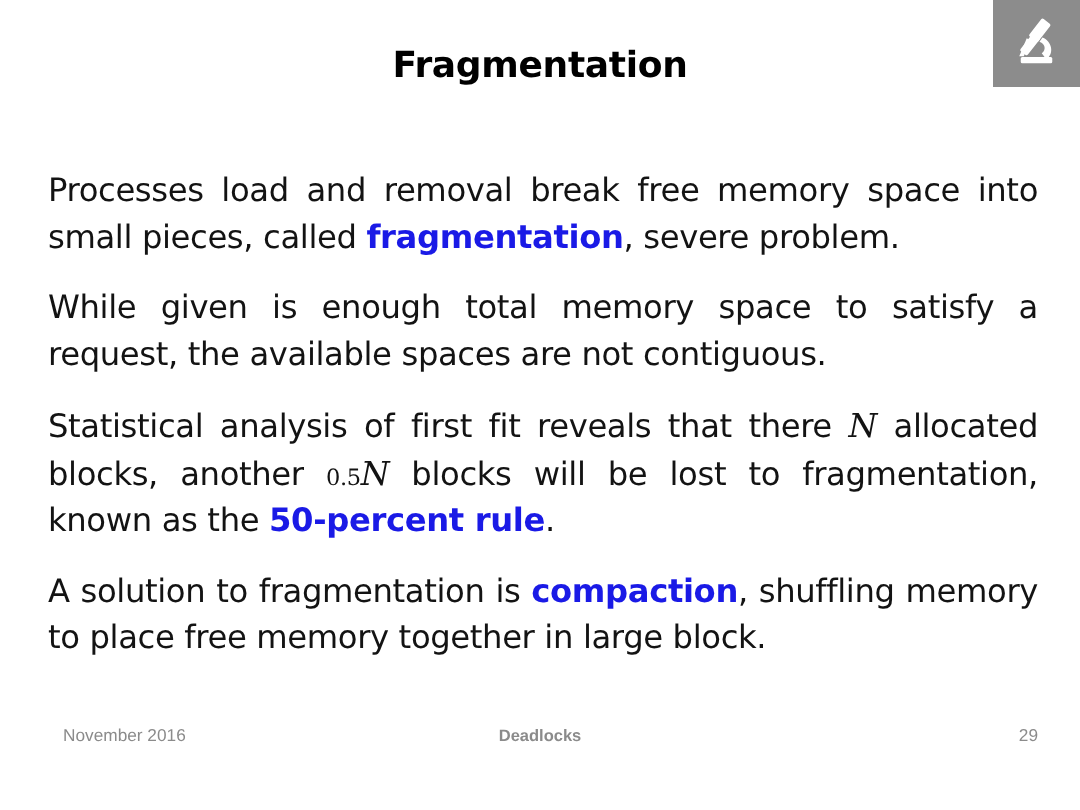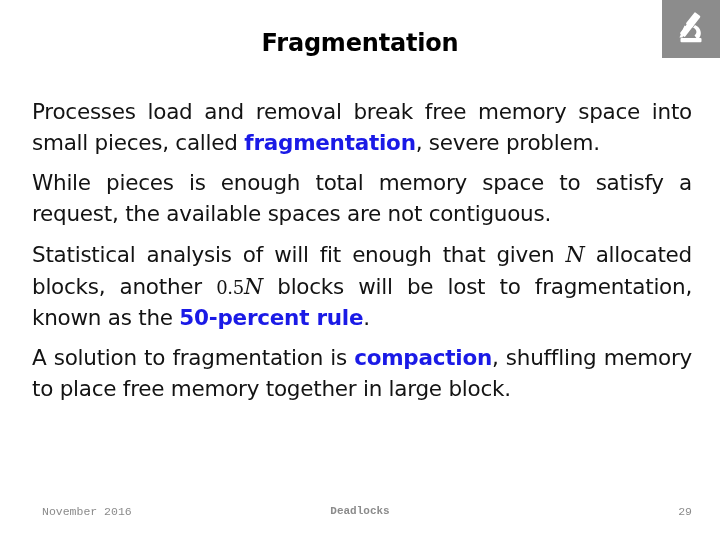--- a/index.html
+++ b/index.html
@@ -55,49 +55,49 @@
     top: 97px;
     left: 32px;
     width: 660px;
   }
   .para {
     font-size: 21.5px;
     line-height: 1.44;
     color: #131313;
     text-align: justify;
     text-justify: inter-word;
-    margin: 0 0 9px 0;
+    margin: 16px 0 9px 0;
     font-family: "DejaVu Sans", sans-serif;
     letter-spacing: -0.25px;
   }
   .para:last-child { margin-bottom: 0; }
   .para > span { display: inline; }
   .b { font-weight: normal; }
   .blue { color: #1a1ae6; font-weight: bold; }
   .mathvar {
     font-family: "DejaVu Serif", serif;
     font-style: italic;
     font-size: 22px;
   }
   .mathnum {
     font-family: "DejaVu Serif", serif;
     font-style: normal;
-    font-size: 18px;
+    font-size: 15px;
   }
 
   
   .footer {
     position: absolute;
     left: 0;
-    top: 505px;
+    top: 485px;
     width: 720px;
     height: 22px;
     font-size: 11.5px;
     color: #8b8b8b;
-    font-family: Liberation Mono, monospace;
+    font-family: Liberation Sans, sans-serif;
   }
   .footer .f-date {
     position: absolute;
     left: 42px;
     top: 0;
   }
   .footer .f-topic {
     position: absolute;
     left: 0;
     top: 0;
@@ -130,23 +130,23 @@
       </svg>
     </span>
   </div>
 
   <div class="title">Fragmentation</div>
 
   <div class="body-area">
 
     <p class="para"><span>Processes load and removal break free memory space into small pieces, called </span><span class="blue">fragmentation</span><span>, severe problem.</span></p>
 
-    <p class="para"><span>While pieces is enough </span><span class="b">total memory space</span><span> to satisfy a request, the available spaces are not contiguous.</span></p>
+    <p class="para"><span>While given is enough </span><span class="b">total memory space</span><span> to satisfy a request, the available spaces are not contiguous.</span></p>
 
-    <p class="para"><span>Statistical analysis of </span><span class="b">will fit</span><span> enough that given </span><span class="mathvar">N</span><span> allocated blocks, another </span><span class="mathnum">0.5</span><span class="mathvar">N</span><span> blocks will be lost to fragmentation, known as the </span><span class="blue">50-percent rule</span><span>.</span></p>
+    <p class="para"><span>Statistical analysis of </span><span class="b">first fit</span><span> reveals that there </span><span class="mathvar">N</span><span> allocated blocks, another </span><span class="mathnum">0.5</span><span class="mathvar">N</span><span> blocks will be lost to fragmentation, known as the </span><span class="blue">50-percent rule</span><span>.</span></p>
 
     <p class="para"><span>A solution to fragmentation is </span><span class="blue">compaction</span><span>, shuffling memory to place free memory together in large block.</span></p>
 
   </div>
 
   <div class="footer">
     <div class="f-date">November 2016</div>
     <div class="f-topic">Deadlocks</div>
     <div class="f-page">29</div>
   </div>

